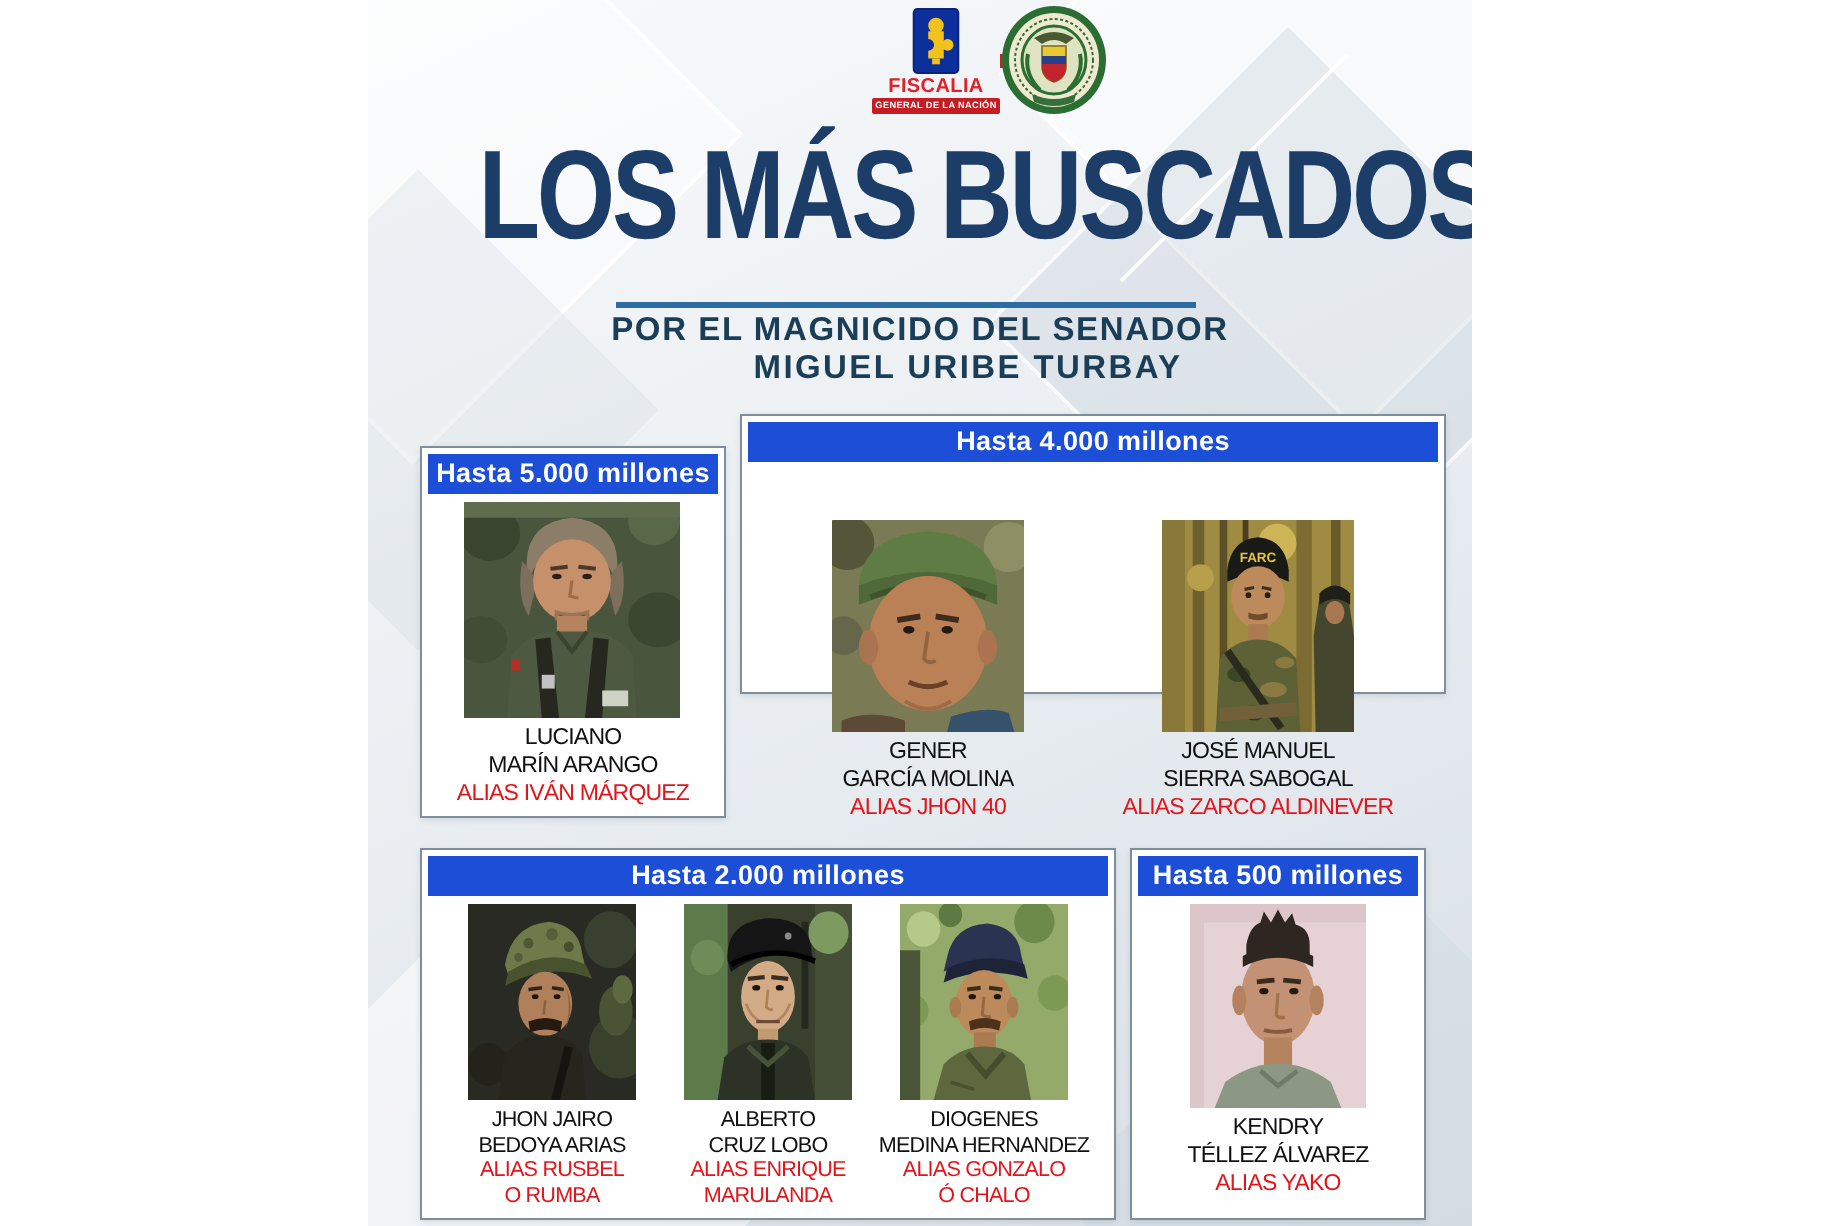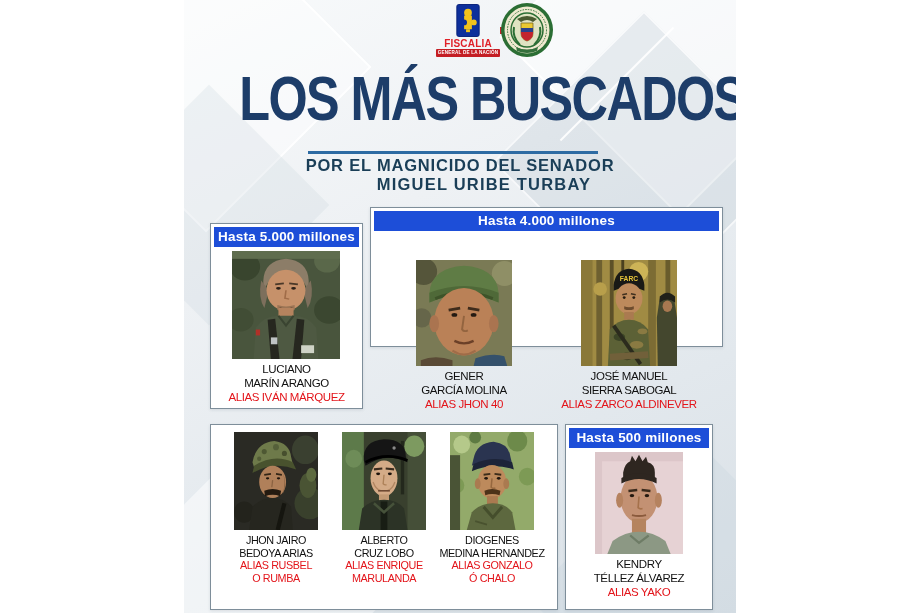--- a/index.html
+++ b/index.html
@@ -243,20 +243,21 @@
         </div>
         <div class="palias">
           <span class="l">ALIAS ZARCO ALDINEVER</span>
 
         </div>
       </div>
     </div>
   </div>
 
   <div class="section s3">
+    <div class="bar">Hasta 2.000 millones</div>
     <div class="people">
       <div class="person">
         <svg class="photo" viewBox="0 0 100 110" preserveAspectRatio="none">
           <rect width="100" height="110" fill="#2a2a24"></rect>
           <circle cx="85" cy="20" r="16" fill="#3a4030"></circle>
             <circle cx="90" cy="80" r="18" fill="#39402c"></circle>
             <circle cx="12" cy="90" r="12" fill="#23231c"></circle>
           <ellipse cx="88" cy="60" rx="10" ry="14" fill="#4a5434"></ellipse>
             <ellipse cx="92" cy="48" rx="6" ry="8" fill="#5d6a40"></ellipse>
           <path d="M22 34 Q26 12 48 10 Q66 12 68 28 L70 36 Q46 24 24 40 Z" fill="#6e7a4a"></path>

